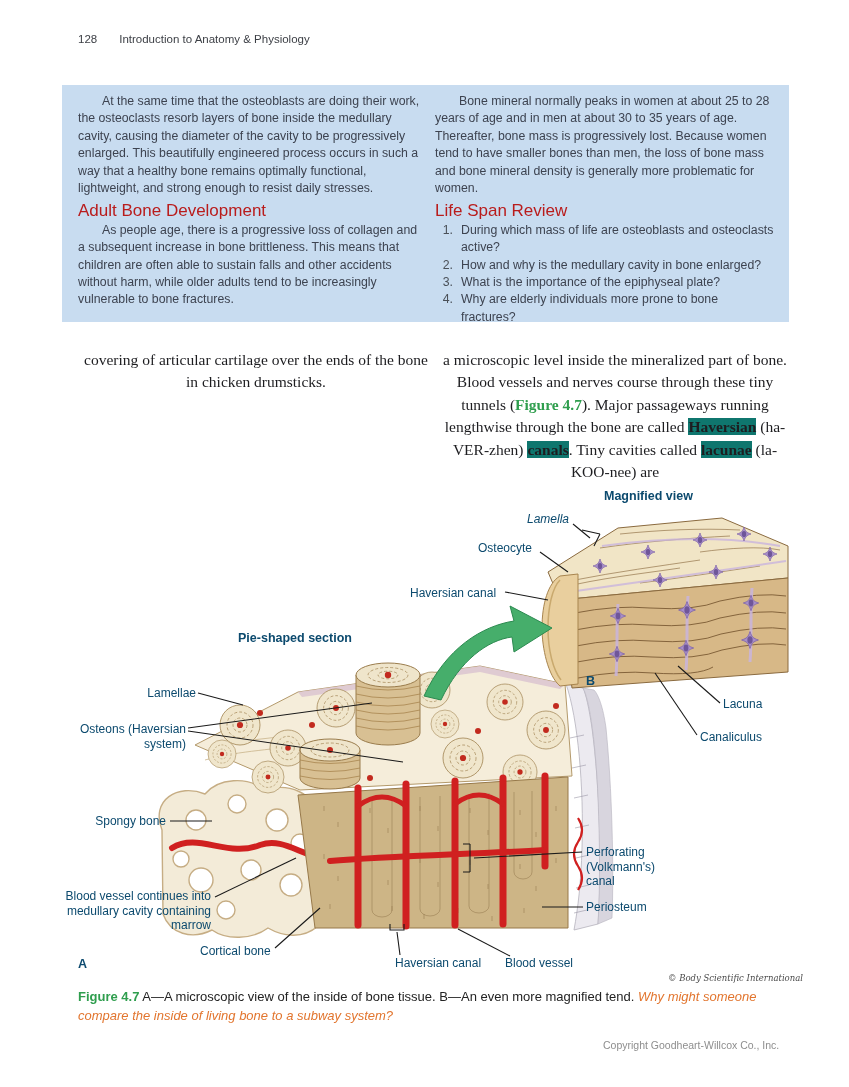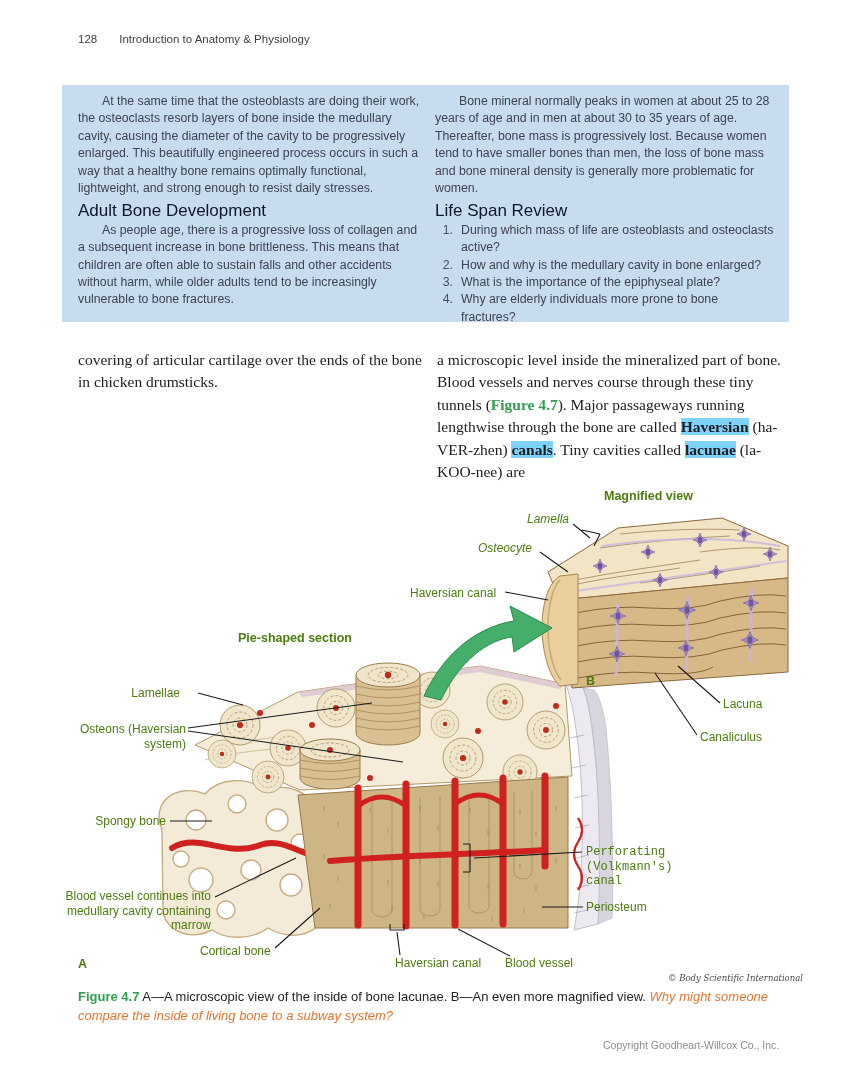--- a/index.html
+++ b/index.html
@@ -10,36 +10,36 @@
   
   #running-head{left:78px;top:33px;font-size:11.5px;color:#3c3f45;}
   #running-head .pgnum{margin-right:22px;}
 
   
   #review-box{left:62px;top:85px;width:727px;height:237px;background:#c8dcf0;}
   .rb-col{position:absolute;top:8px;font-size:12.3px;line-height:17.4px;color:#3d4350;}
   #rb-left{left:16px;width:346px;}
   #rb-right{left:373px;width:340px;}
   .rb-col p{margin:0;text-indent:24px;}
-  .rb-head{font-size:17px;color:#0f172a;margin:5px 0 2px 0;font-weight:500;}
+  .rb-head{font-size:17px;color:#b91c1c;margin:5px 0 2px 0;font-weight:500;}
   .rb-q{display:flex;margin:0;}
   .rb-q .qn{width:18px;text-align:right;margin-right:8px;color:#4a5058;flex:none;}
   .rb-q .qt{flex:1;}
 
   
   .body-col{font-family:"Liberation Serif",serif;font-size:15.5px;line-height:22.4px;color:#1d1d20;}
   #body-left{left:78px;top:349px;width:356px;}
   #body-right{left:437px;top:349px;width:356px;}
-  .body-col p{margin:0;}
+  .body-col p{margin:0;text-align:center;}
   .indent{text-indent:28px;}
   .figref{font-weight:bold;color:#2f9e4e;}
-  .term{font-weight:bold;background:#7dd3fc;}
-
-  
-  .flabel{position:absolute;font-size:12px;line-height:14.5px;color:#4d7c0f;}
+  .term{font-weight:bold;background:#0f766e;}
+
+  
+  .flabel{position:absolute;font-size:12px;line-height:14.5px;color:#0c4a6e;}
   .fbold{font-weight:bold;font-size:12.5px;}
   .r{text-align:right;}
   #credit{left:668px;top:973px;font-family:"DejaVu Serif",serif;font-style:italic;
           font-size:8.5px;color:#4a4a4a;}
 
   
   #caption{left:78px;top:988px;width:716px;font-size:13px;line-height:18.5px;color:#232323;}
   #caption .cap-fig{font-weight:bold;color:#2f9e4e;}
   #caption .cap-q{color:#e2752e;font-style:italic;}
   #footer{left:603px;top:1039px;font-size:10.5px;color:#8e8e8e;}
@@ -209,37 +209,37 @@
       <path d="M275,460 L320,420"></path>
       <path d="M400,467 L397,444 M390,436 L390,442 L404,442 L404,436"></path>
       <path d="M510,468 L458,441"></path>
       <path d="M582,364 L474,370 M470,356 L470,384 M470,356 L463,356 M470,384 L463,384"></path>
       <path d="M583,419 L542,419"></path>
     </g>
   </svg>
 
   <div class="flabel fbold" style="left:604px;top:489px;">Magnified view</div>
   <div class="flabel" style="left:527px;top:512px;font-style:italic;">Lamella</div>
-  <div class="flabel" style="left:478px;top:541px;font-style:italic;">Osteocyte</div>
+  <div class="flabel" style="left:478px;top:541px;">Osteocyte</div>
   <div class="flabel" style="left:410px;top:586px;">Haversian canal</div>
   <div class="flabel fbold" style="left:238px;top:631px;">Pie-shaped section</div>
-  <div class="flabel r" style="left:80px;top:686px;width:100px;">Lamellae</div>
+  <div class="flabel r" style="left:96px;top:686px;width:100px;">Lamellae</div>
   <div class="flabel r" style="left:58px;top:722px;width:128px;">Osteons (Haversian system)</div>
   <div class="flabel fbold" style="left:586px;top:674px;">B</div>
   <div class="flabel" style="left:723px;top:697px;">Lacuna</div>
   <div class="flabel" style="left:700px;top:730px;">Canaliculus</div>
   <div class="flabel r" style="left:68px;top:814px;width:98px;">Spongy bone</div>
-  <div class="flabel" style="left:586px;top:845px;width:82px;font-family:Liberation Mono, monospace;">Perforating (Volkmann's) canal</div>
+  <div class="flabel" style="left:586px;top:845px;width:82px;">Perforating (Volkmann's) canal</div>
   <div class="flabel" style="left:586px;top:900px;">Periosteum</div>
   <div class="flabel r" style="left:60px;top:889px;width:151px;">Blood vessel continues into medullary cavity containing marrow</div>
   <div class="flabel" style="left:200px;top:944px;">Cortical bone</div>
   <div class="flabel fbold" style="left:78px;top:957px;">A</div>
   <div class="flabel" style="left:395px;top:956px;">Haversian canal</div>
   <div class="flabel" style="left:505px;top:956px;">Blood vessel</div>
   <div class="abs" id="credit">© Body Scientific International</div>
 
   <div class="abs" id="caption">
-    <span class="cap-fig">Figure 4.7</span><span> A—A microscopic view of the inside of bone lacunae. B—An even more magnified view. </span><span class="cap-q">Why might someone compare the inside of living bone to a subway system?</span>
+    <span class="cap-fig">Figure 4.7</span><span> A—A microscopic view of the inside of bone tissue. B—An even more magnified tend. </span><span class="cap-q">Why might someone compare the inside of living bone to a subway system?</span>
   </div>
 
   <div class="abs" id="footer">Copyright Goodheart-Willcox Co., Inc.</div>
 
 </div>
 
 </body></html>

